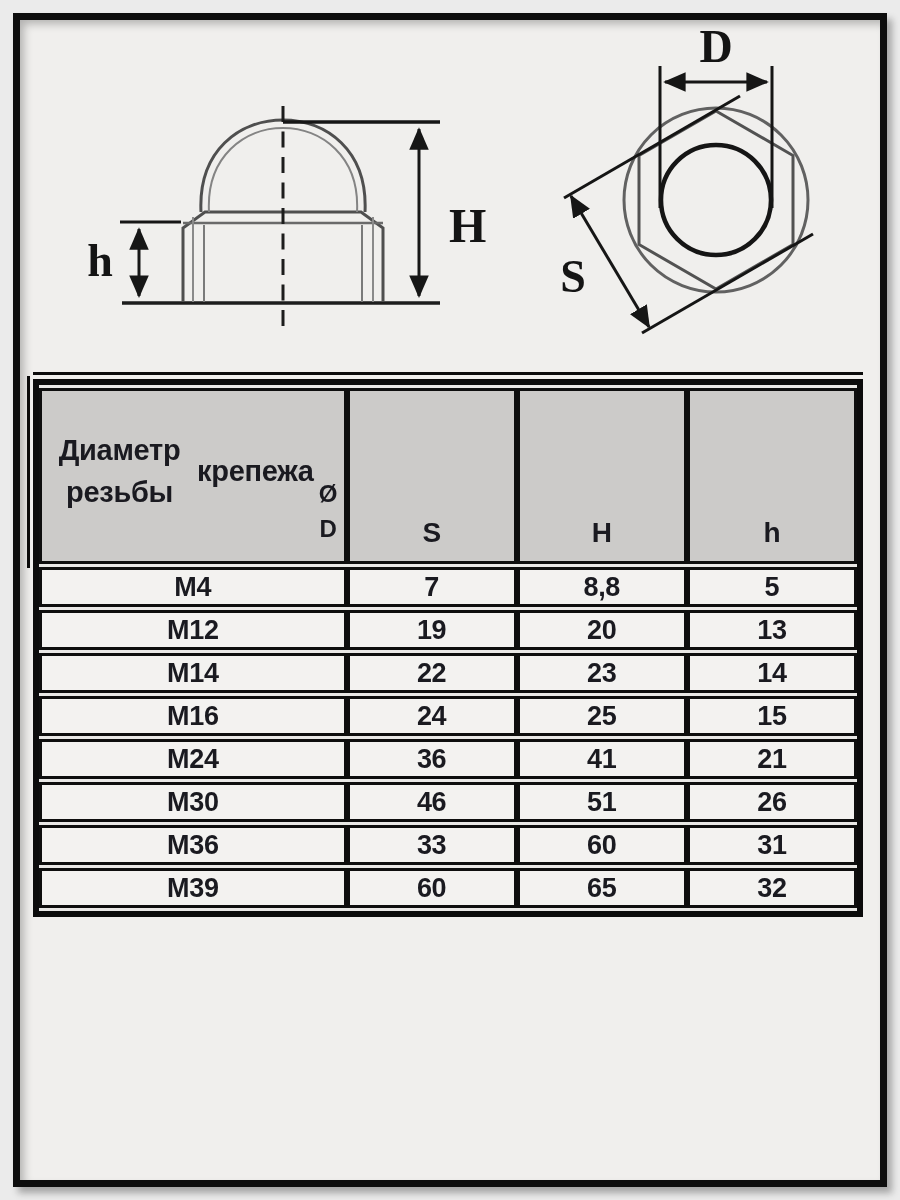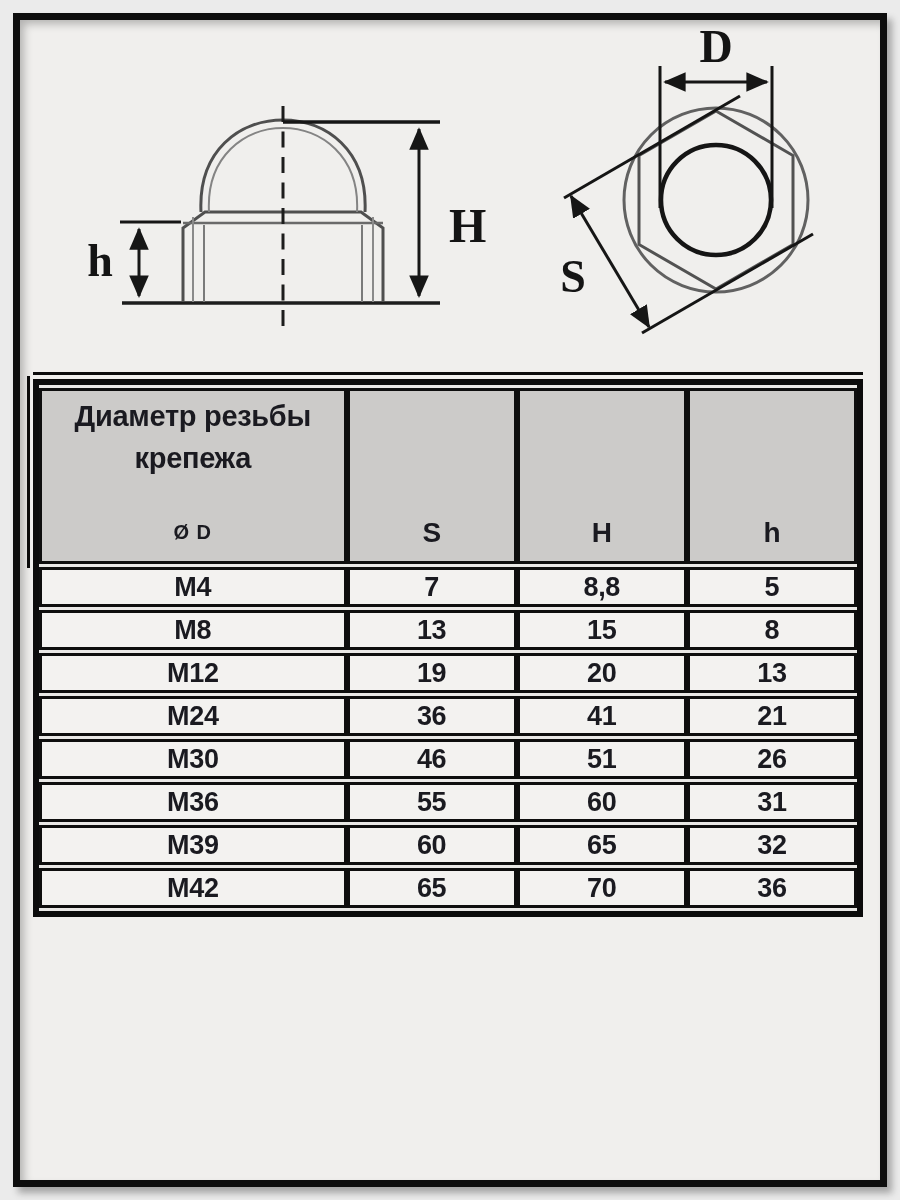--- a/index.html
+++ b/index.html
@@ -40,24 +40,24 @@
     padding:0; letter-spacing:-0.3px;
   }
   th {
     background: var(--header_bg, #cccbc9);
     height:158px; vertical-align:bottom;
     font-size:28px; padding-bottom:12px;
   }
   th.main { vertical-align:top; padding-bottom:0; }
   .hdr-col1 {
     height:152px; padding-top:4px;
-    display:flex; flex-direction:column; align-items:center;
+    display:flex; flex-direction:row; align-items:center;
     font-size:29px; line-height:1.45;
   }
-  .hdr-col1 .l3 { margin-top:auto; font-size:20px; letter-spacing:1px; }
+  .hdr-col1 .l3 { margin-top:auto; font-size:24px; letter-spacing:1px; }
   td {
     background: var(--cell_bg, #f3f2f0);
     height:34px; font-size:27px; vertical-align:middle;text-align:center;
   }
 </style>
 </head>
 <body>
 
 <div class="frame">
 
@@ -132,58 +132,58 @@
           </tr>
         </thead>
         <tbody>
           <tr>
               <td>M4</td>
               <td>7</td>
               <td>8,8</td>
               <td>5</td>
             </tr>
           <tr>
-              <td>M8</td>
-              <td>13</td>
-              <td>15</td>
-              <td>8</td>
-            </tr>
-          <tr>
               <td>M12</td>
               <td>19</td>
               <td>20</td>
               <td>13</td>
+            </tr>
+          <tr>
+              <td>M14</td>
+              <td>22</td>
+              <td>23</td>
+              <td>14</td>
+            </tr>
+          <tr>
+              <td>M16</td>
+              <td>24</td>
+              <td>25</td>
+              <td>15</td>
             </tr>
           <tr>
               <td>M24</td>
               <td>36</td>
               <td>41</td>
               <td>21</td>
             </tr>
           <tr>
               <td>M30</td>
               <td>46</td>
               <td>51</td>
               <td>26</td>
             </tr>
           <tr>
               <td>M36</td>
-              <td>55</td>
+              <td>33</td>
               <td>60</td>
               <td>31</td>
             </tr>
           <tr>
               <td>M39</td>
               <td>60</td>
               <td>65</td>
               <td>32</td>
             </tr>
-          <tr>
-              <td>M42</td>
-              <td>65</td>
-              <td>70</td>
-              <td>36</td>
-            </tr>
         </tbody>
       </table>
     </div>
   </div>
 </div>
 
 </body></html>

